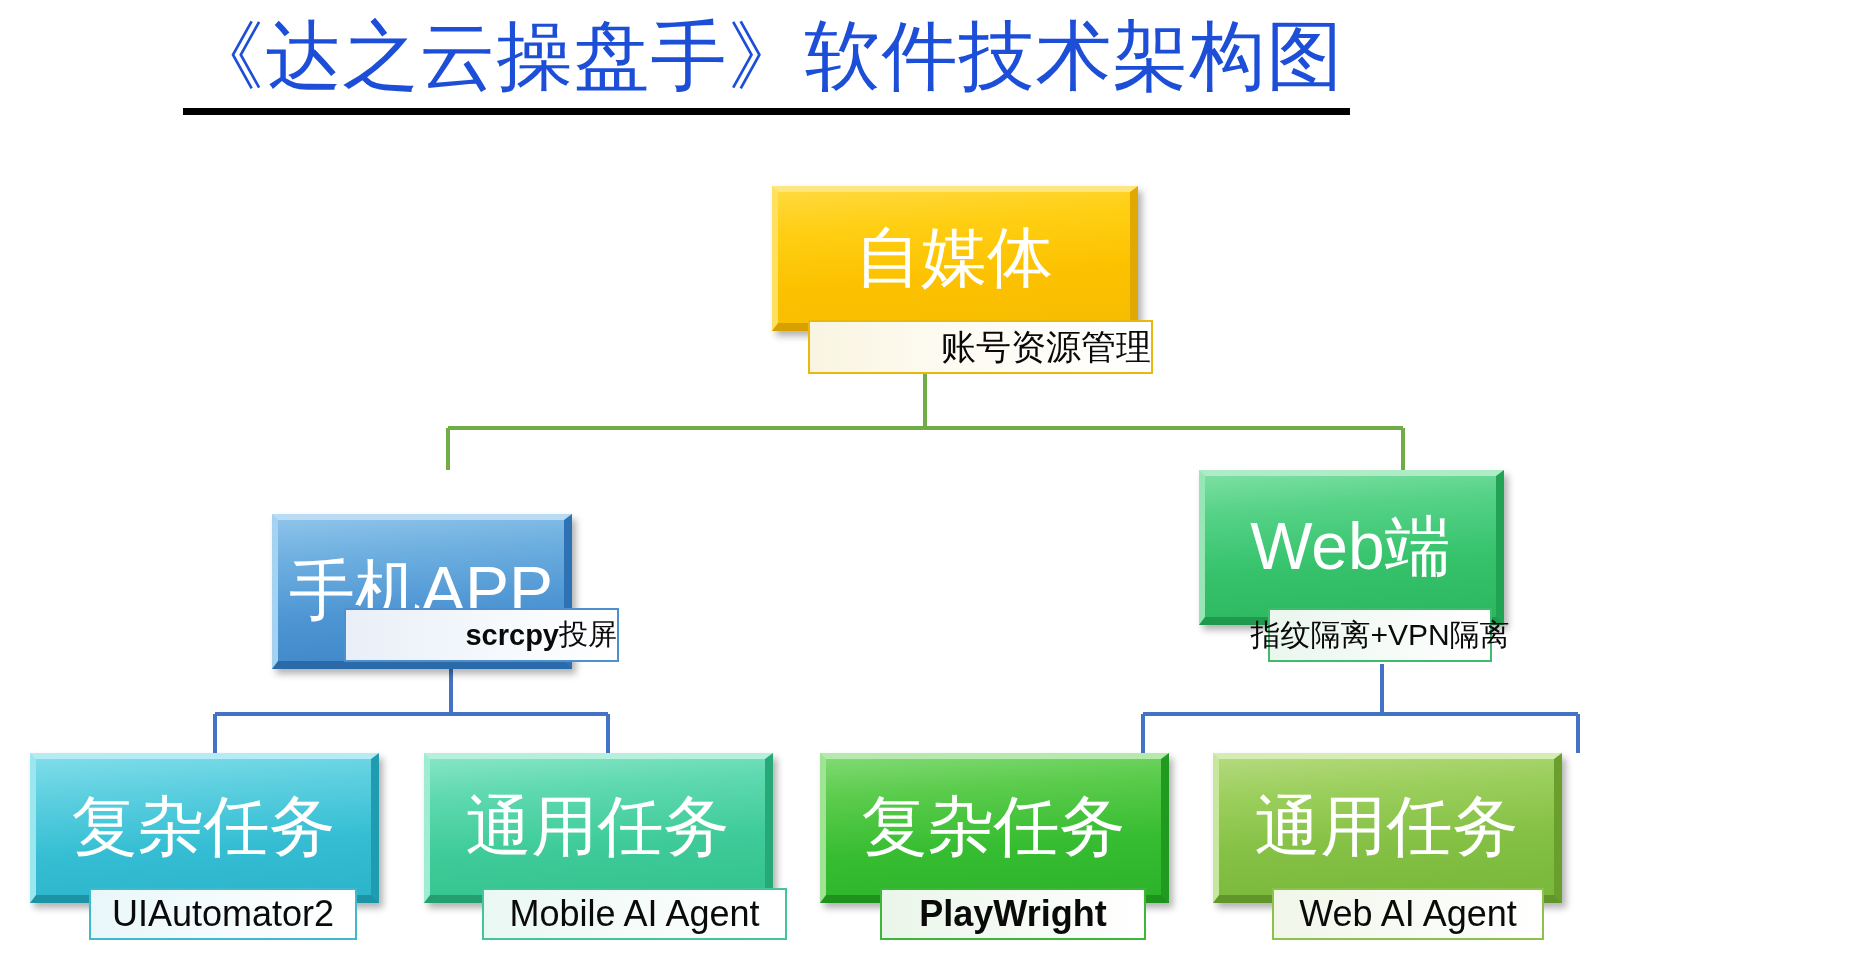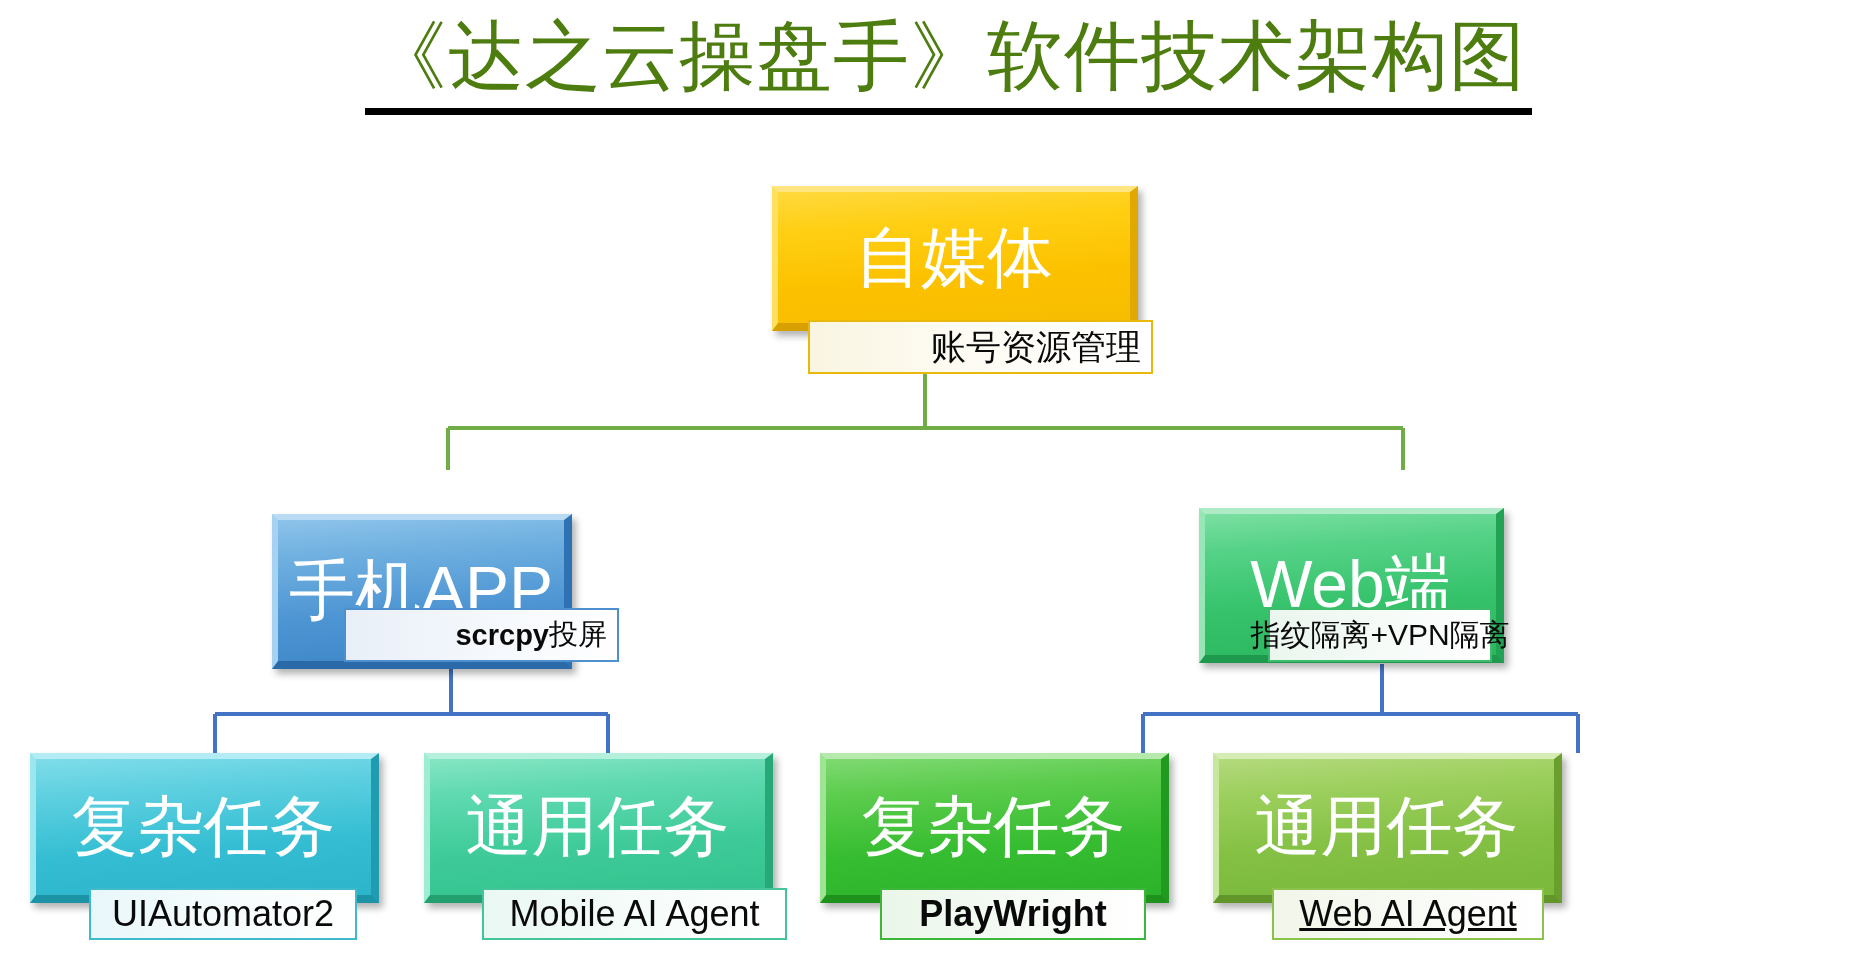--- a/index.html
+++ b/index.html
@@ -14,25 +14,25 @@
     overflow: hidden;
     font-family: "Liberation Sans", "DejaVu Sans", sans-serif;
   }
 
   
   #diagram-title {
     position: absolute;
     left: 0;
     top: 6px;
     width: 1532px;
-    text-align: right;
+    text-align: center;
     font-size: 76px;
     line-height: 100px;
     font-weight: 400;
-    color: #4d7c0f;
+    color: #1d4ed8;
     letter-spacing: 1px;
     white-space: nowrap;
   }
   #diagram-title .title-text {
     border-bottom: 7px solid #000000;
     padding: 0 6px 2px 6px;
     display: inline-block;
   }
 
   
@@ -64,21 +64,20 @@
     line-height: 1.02;
   }
 
   
   .caption {
     position: absolute;
     box-sizing: border-box;
     display: flex;
     align-items: center;
     justify-content: flex-end;
-    padding-right: 10px;
     color: #0a0a0a;
     white-space: nowrap;
     border-style: solid;
     border-width: 2px;
     z-index: 6;
   }
 
   
   #node-zimeiti {
     left: 772px; top: 186px; width: 366px; height: 145px;
@@ -117,21 +116,20 @@
 
   
   #node-web {
     left: 1199px; top: 470px; width: 305px; height: 155px;
     font-size: 66px;
     background: linear-gradient(176deg, #7bdfa2 0%, #55d287 24%, #35c26b 62%, #2cb75f 100%);
     border-top-color: #aeebc6;
     border-left-color: #96e6b6;
     border-right-color: #22a253;
     border-bottom-color: #1f994d;
-    margin-top: 38px;
   }
   #caption-web {
     left: 1268px; top: 608px; width: 224px; height: 54px;
     font-size: 30px;
     justify-content: center;
     padding-right: 0;
     background: linear-gradient(90deg, #eaf6ee 0%, #f4faf6 45%, #ffffff 100%);
     border-color: #3dbd6c;
   }
 
@@ -199,21 +197,20 @@
     background: linear-gradient(176deg, #b3d97c 0%, #9ccf5d 24%, #83c043 62%, #79b83b 100%);
     border-top-color: #d5ecb4;
     border-left-color: #c6e79d;
     border-right-color: #6a9f2d;
     border-bottom-color: #63962a;
   }
   #caption-webagent {
     left: 1272px; top: 888px; width: 272px;
     background: linear-gradient(90deg, #f1f6e9 0%, #f7faf3 45%, #ffffff 100%);
     border-color: #8cc14b;
-    text-decoration: underline;
   }
 </style>
 </head>
 <body>
 
 <div id="diagram-title">
   <span class="title-text">《达之云操盘手》软件技术架构图</span>
 </div>
 
 <svg id="connector-layer" viewBox="0 0 1851 977" width="1851" height="977">

